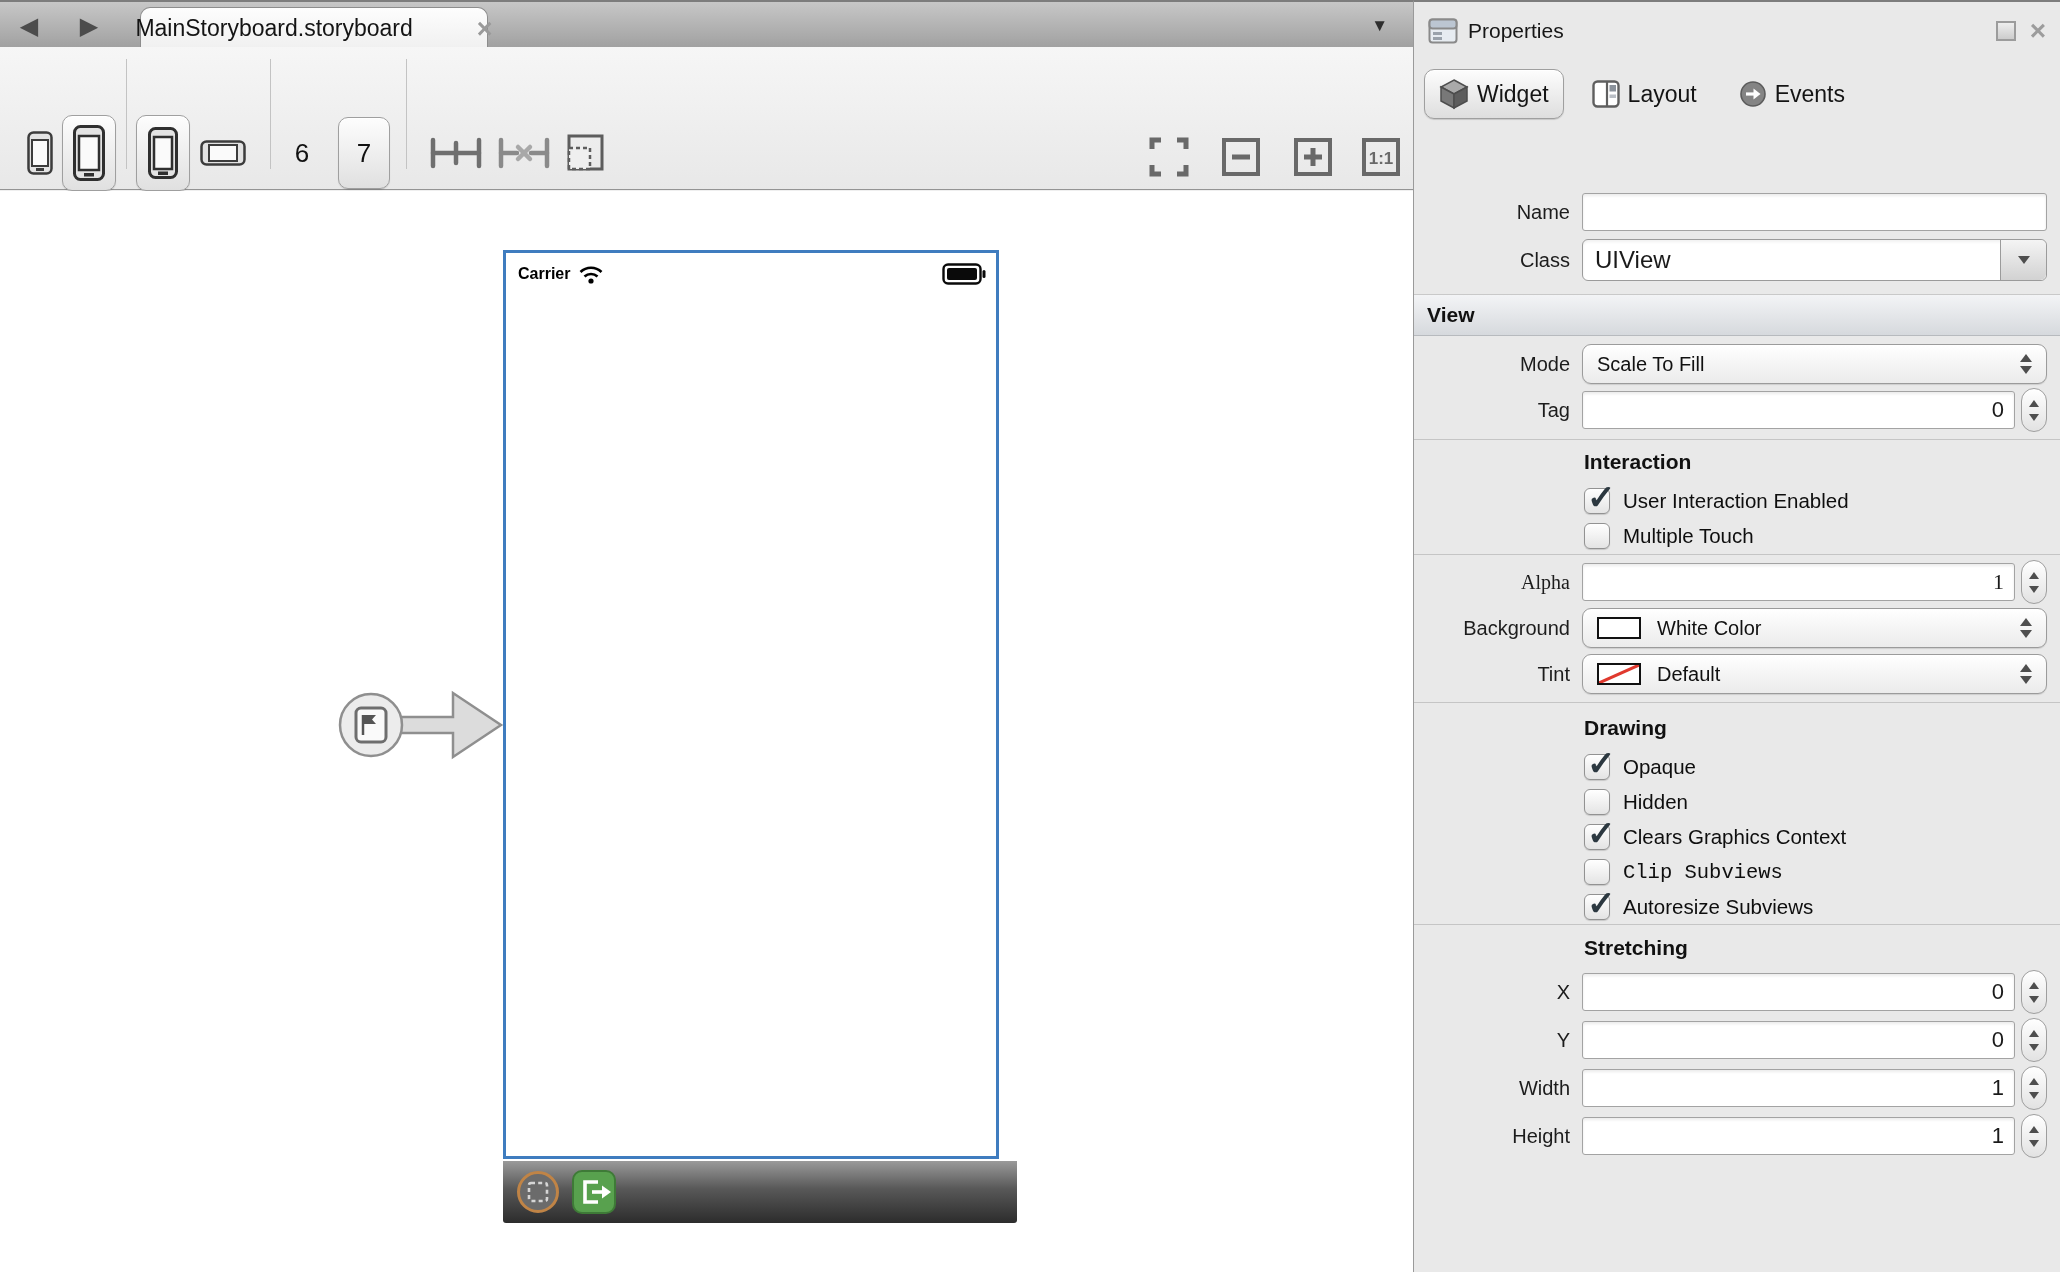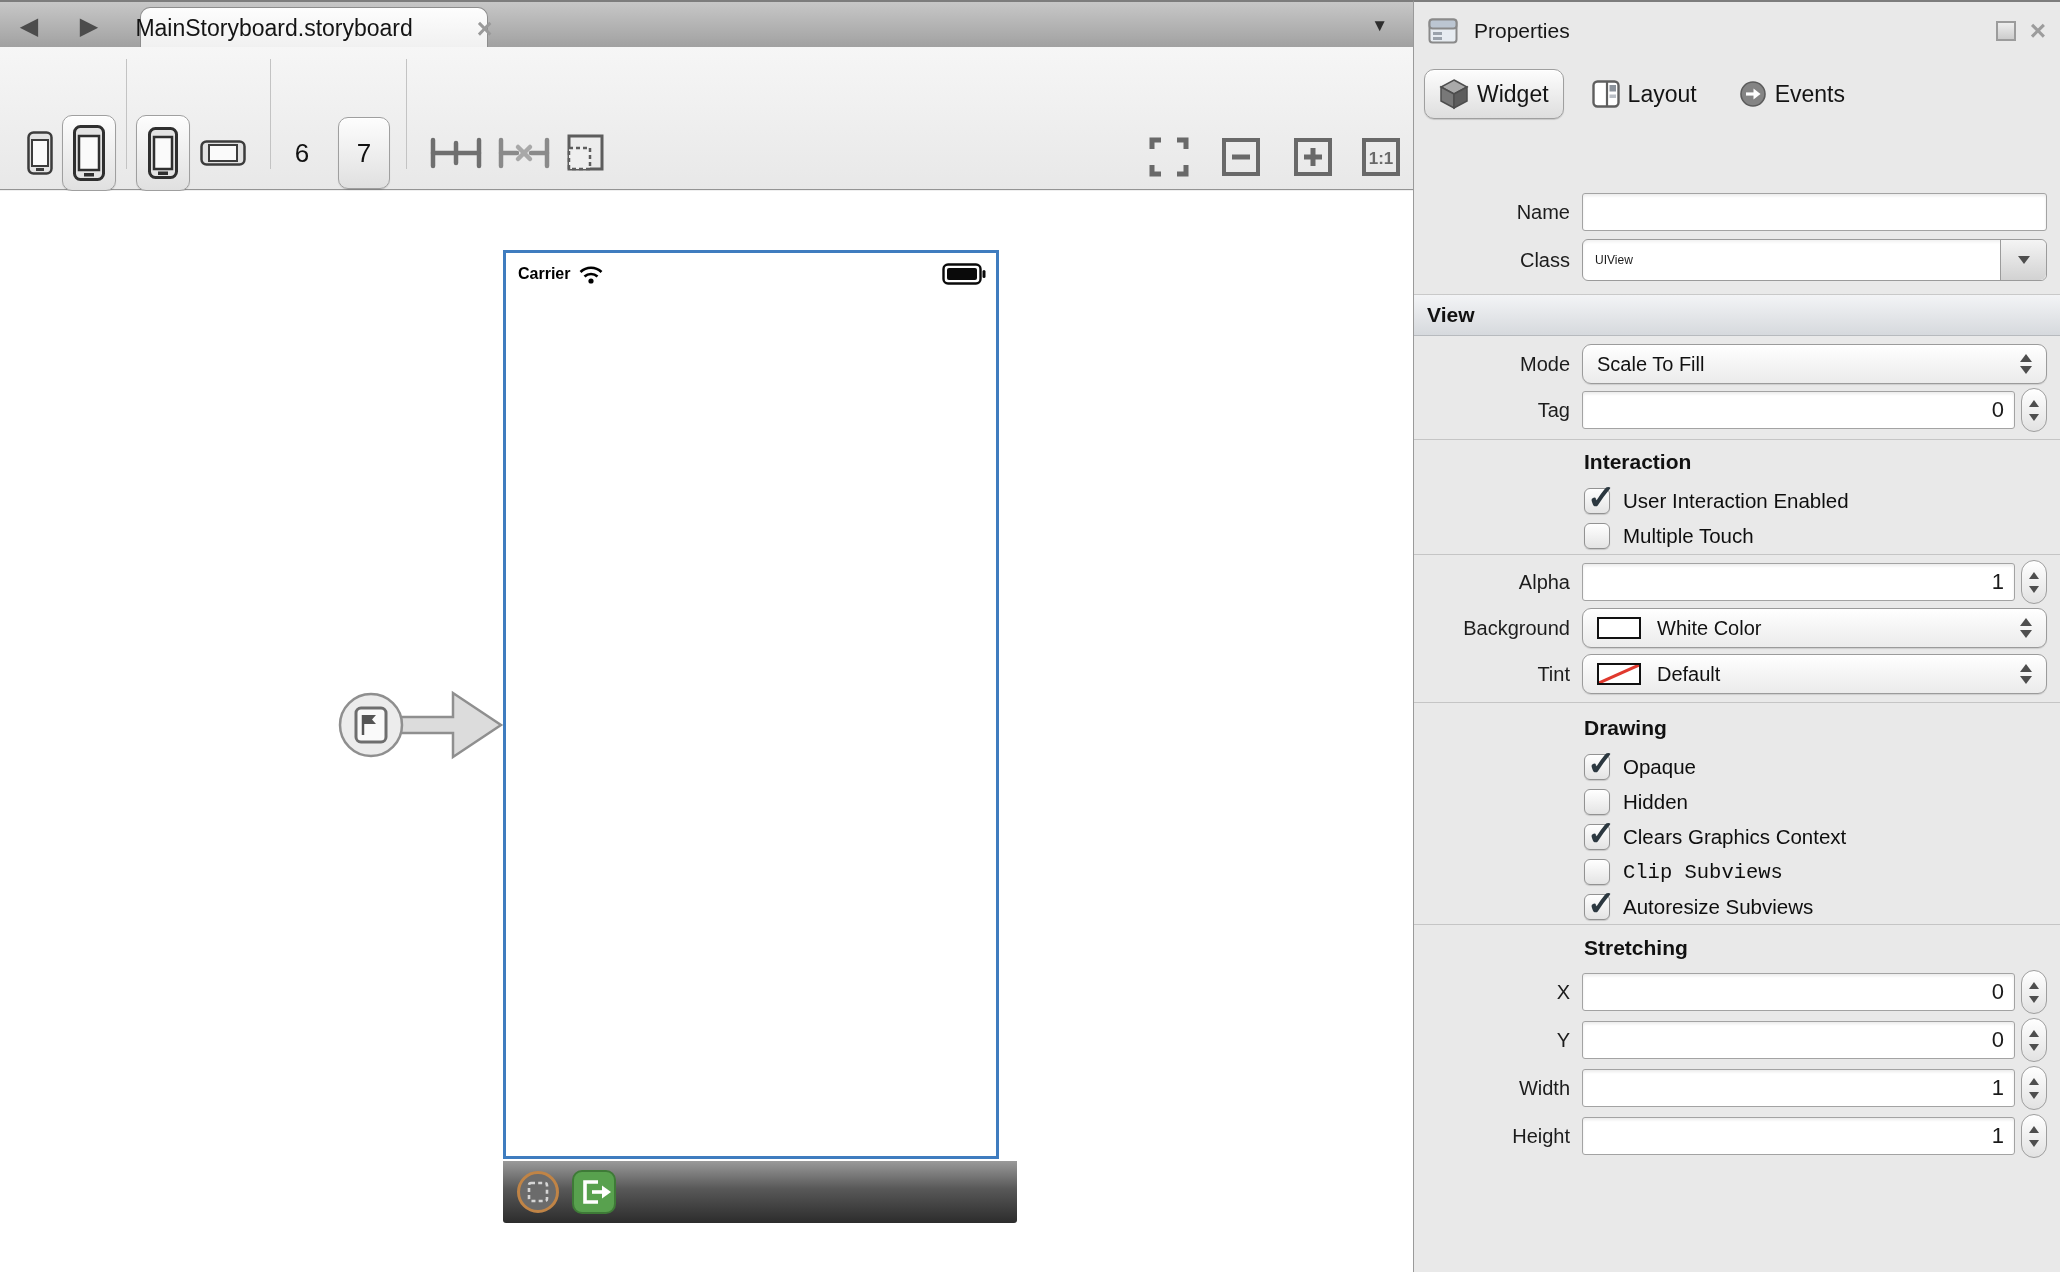--- a/index.html
+++ b/index.html
@@ -62,21 +62,21 @@
     border-radius:0 0 3px 3px;
     display:flex; align-items:center; gap:10px; padding-left:12px;
   }
   .segue-entry { position:absolute; left:335px; top:492px; }
 
   
   .panel {
     position:absolute; left:1413px; top:0; width:647px; height:1272px;
     background:#e9e9e9; border-left:1px solid #9a9a9a; border-top:2px solid #7d7d7d;
   }
-  .phead { position:absolute; left:0; top:0; width:100%; height:58px; display:flex; align-items:center; padding:0 14px; gap:16px; }
+  .phead { position:absolute; left:0; top:0; width:100%; height:58px; display:flex; align-items:center; padding:0 14px; gap:10px; }
   .phead-title { font-size:21px; color:#161616; }
   .winbtns { margin-left:auto; display:flex; align-items:center; gap:14px; }
   .restore-box { width:20px; height:20px; border:2px solid #9c9c9c; background:linear-gradient(#eee,#ccc); }
   .panel-close { color:#9c9c9c; font-size:28px; font-weight:bold; line-height:20px; }
 
   .ptabs { position:absolute; left:10px; top:64px; height:56px; display:flex; align-items:center; gap:14px; }
   .ptab { display:flex; align-items:center; gap:8px; font-size:23px; color:#141414; padding:8px 14px; }
   .ptab.selected {
     border:1px solid #9f9f9f; border-radius:10px;
     background:linear-gradient(#fdfdfd,#dedede);
@@ -113,21 +113,21 @@
   .tri-down.small { border-left-width:5px; border-right-width:5px; border-top-width:7px; }
   .stepper {
     flex:none; width:26px; height:44px; margin-left:6px;
     border:1px solid #9e9e9e; border-radius:13px;
     background:linear-gradient(#fff,#e2e2e2);
     display:flex; flex-direction:column; align-items:center; justify-content:center; gap:7px;
   }
   .combo-dd {
     flex:1; height:42px; border:1px solid #9b9b9b; border-radius:6px; background:#fff;
     box-shadow:inset 0 2px 3px rgba(0,0,0,.06);
-    display:flex; align-items:center; padding-left:12px; font-size:12px; position:relative;
+    display:flex; align-items:center; padding-left:12px; font-size:24px; position:relative;
   }
   .dd-btn {
     position:absolute; right:0; top:0; bottom:0; width:46px;
     border-left:1px solid #9b9b9b; border-radius:0 6px 6px 0;
     background:linear-gradient(#f4f4f4,#d2d2d2);
     display:flex; align-items:center; justify-content:center;
   }
   .subhead { position:absolute; left:170px; font-weight:bold; font-size:21px; color:#111; }
   .cbrow { position:absolute; left:170px; height:30px; display:flex; align-items:center; gap:13px; }
   .cb {
@@ -410,21 +410,21 @@
       <span class="cb checked"></span>
       <span class="cblabel">User Interaction Enabled</span>
     </div>
     <div class="cbrow" style="top:519px;">
       <span class="cb"></span>
       <span class="cblabel">Multiple Touch</span>
     </div>
 
     <div class="sep" style="top:552px;"></div>
 
-    <div class="row" style="top:558px;">
+    <div class="row" style="top:558px;font-family:Liberation Serif, serif;">
       <span class="rlabel">Alpha</span>
       <div class="tfield num">
           <span>1</span>
         </div>
       <div class="stepper">
           <span class="tri-up small"></span>
           <span class="tri-down small"></span>
         </div>
     </div>
     <div class="row" style="top:604px;justify-content:flex-end;">

